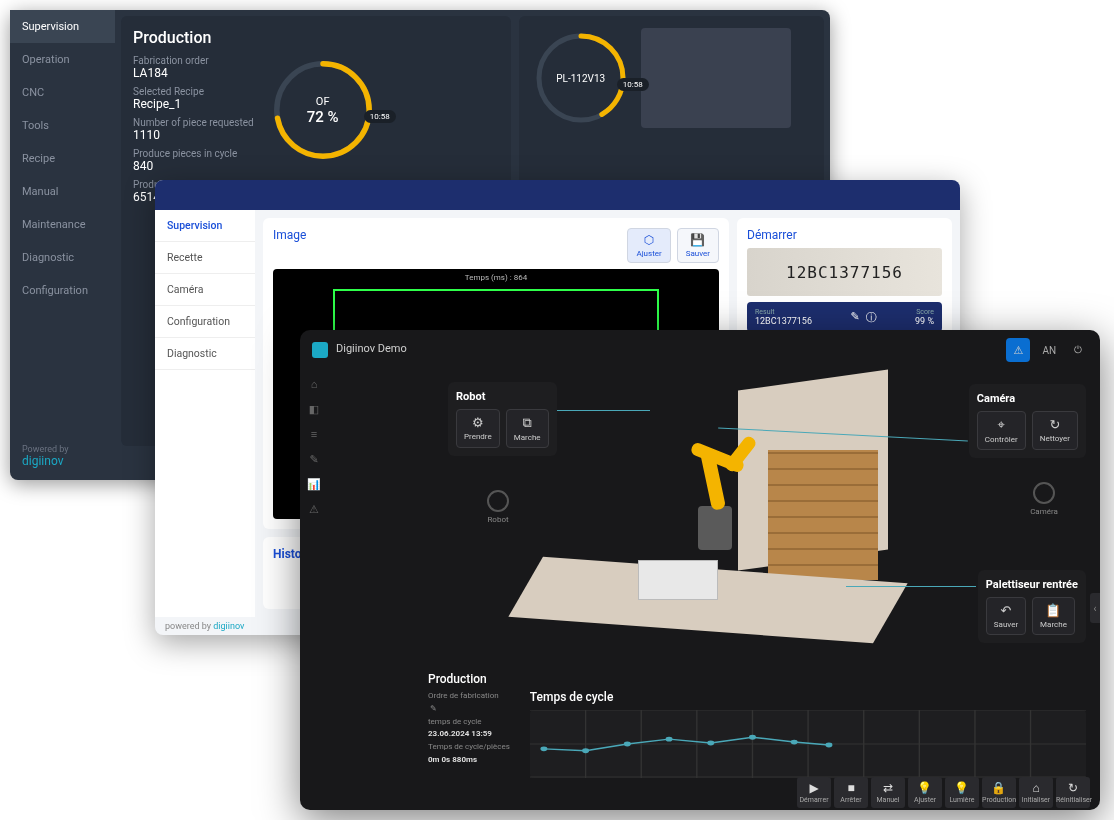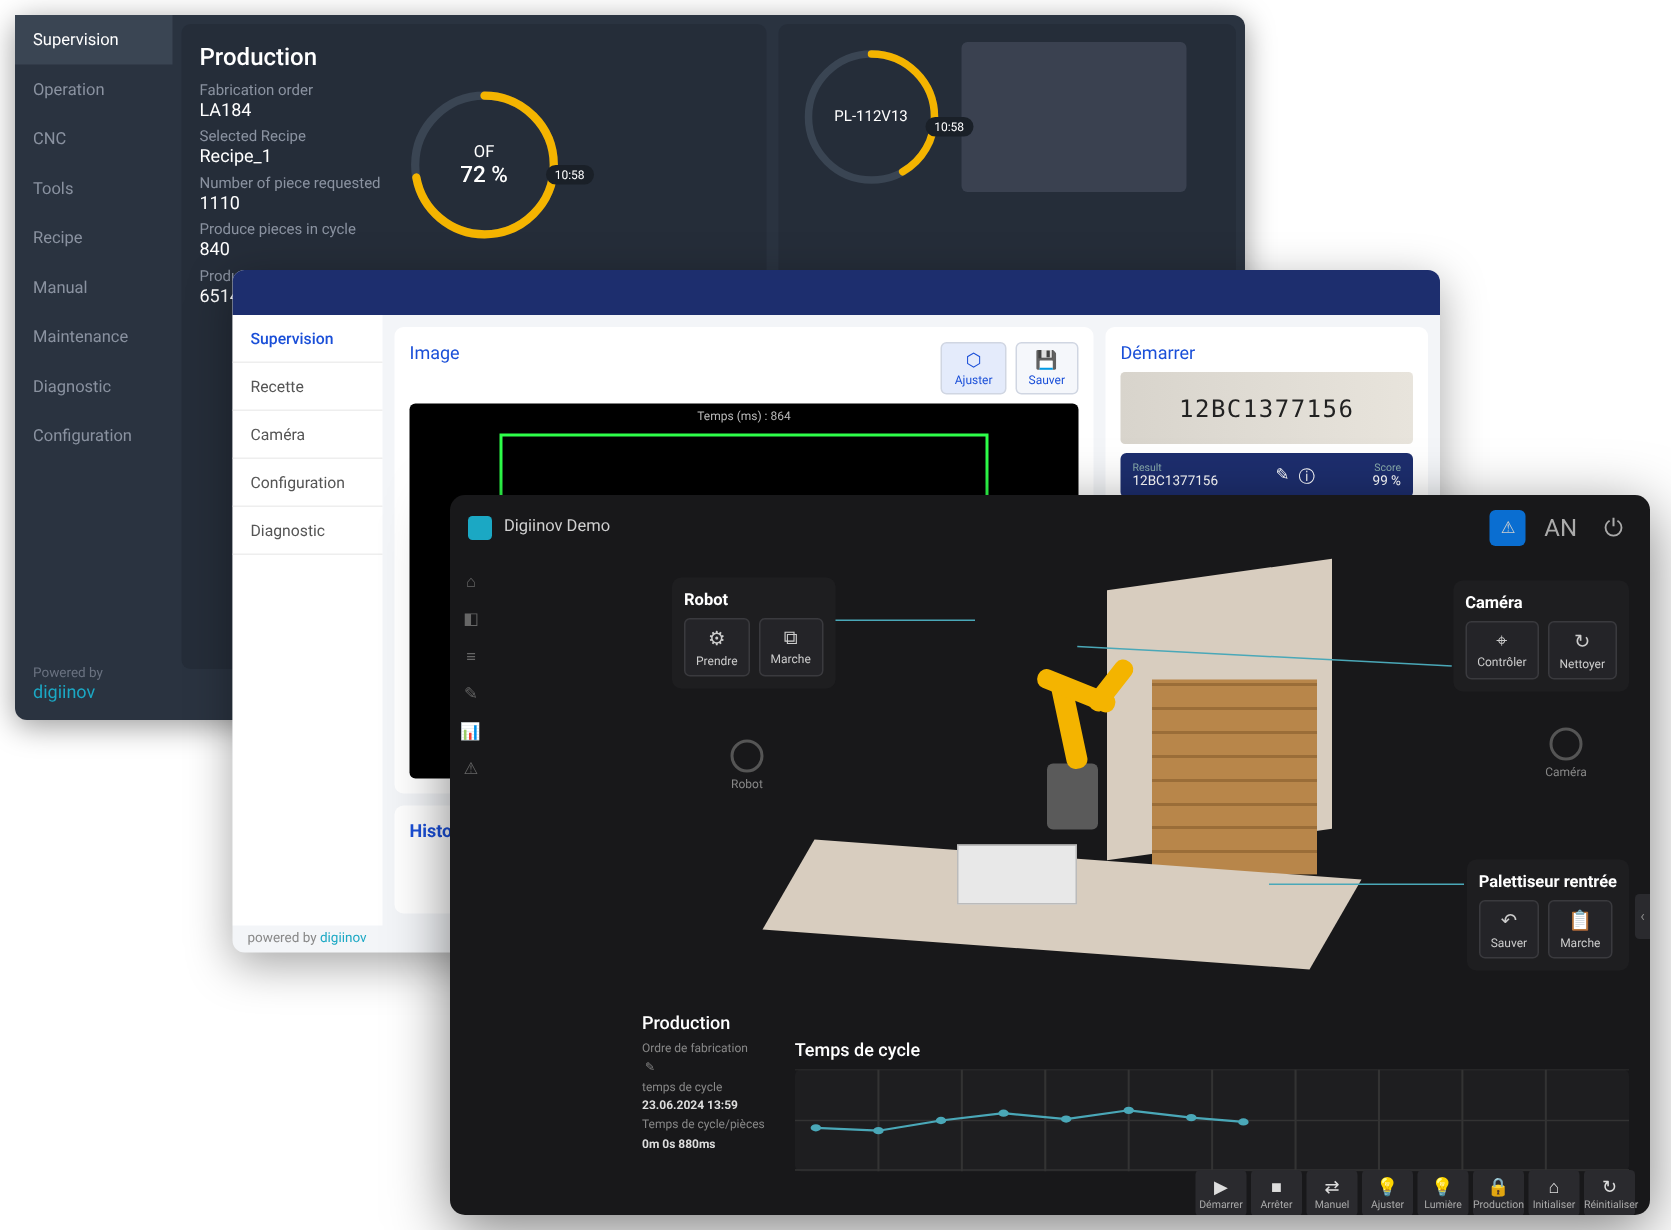--- a/index.html
+++ b/index.html
@@ -55,21 +55,21 @@
 .l2-powered{font-size:9px;color:#888;padding:4px 10px}
 .l2-powered .brand{color:#1ba8c4}
 
 
 .layer3{position:absolute;left:300px;top:330px;width:800px;height:480px;background:#18181a;border-radius:10px;box-shadow:0 10px 40px rgba(0,0,0,.5);color:#d0d0d0;overflow:hidden}
 .l3-header{display:flex;align-items:center;justify-content:space-between;padding:8px 12px;font-size:11px}
 .l3-header-left{display:flex;align-items:flex-start;gap:8px}
 .l3-logo{width:16px;height:16px;background:#1ba8c4;border-radius:3px}
 .l3-header-right{display:flex;align-items:center;gap:6px}
 .l3-alert-btn{background:#0a6ed1;width:24px;height:24px;border-radius:4px;display:flex;align-items:center;justify-content:center;font-size:11px;position:relative}
-.l3-hdr-btn{font-size:16px;color:#aaa;padding:4px 6px;cursor:pointer}
+.l3-hdr-btn{font-size:10px;color:#aaa;padding:4px 6px;cursor:pointer}
 .l3-body{display:flex;height:calc(100% - 34px)}
 .l3-iconbar{width:28px;display:flex;flex-direction:column;align-items:center;gap:12px;padding-top:8px}
 .l3-iconbar span{color:#666;font-size:11px;cursor:pointer}
 .l3-content{flex:1;position:relative;padding:8px}
 .l3-3d{position:absolute;left:140px;top:10px;width:470px;height:270px}
 
 .l3-wall{position:absolute;right:50px;top:0;width:150px;height:180px;background:#d8cdbf;transform:skewY(-8deg)}
 .l3-pallets{position:absolute;right:60px;top:70px;width:110px;height:130px;background:repeating-linear-gradient(0deg,#b8864a 0 14px,#9a6d38 14px 16px)}
 .l3-robot-arm{position:absolute;left:200px;top:30px;width:90px;height:140px}
 .l3-robot-arm .base{position:absolute;bottom:0;left:30px;width:34px;height:44px;background:#5a5a5a;border-radius:4px}

